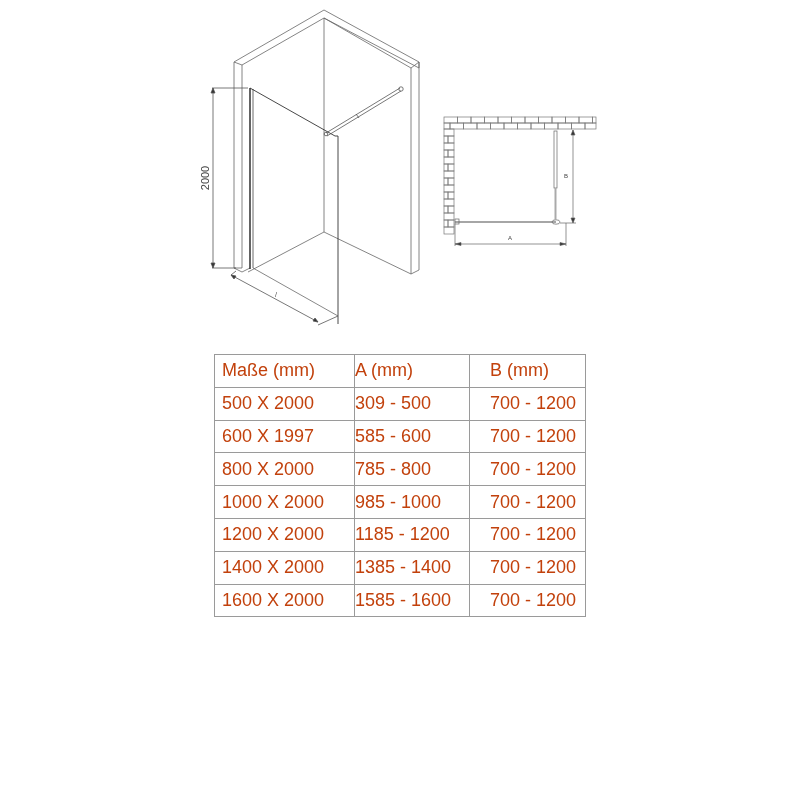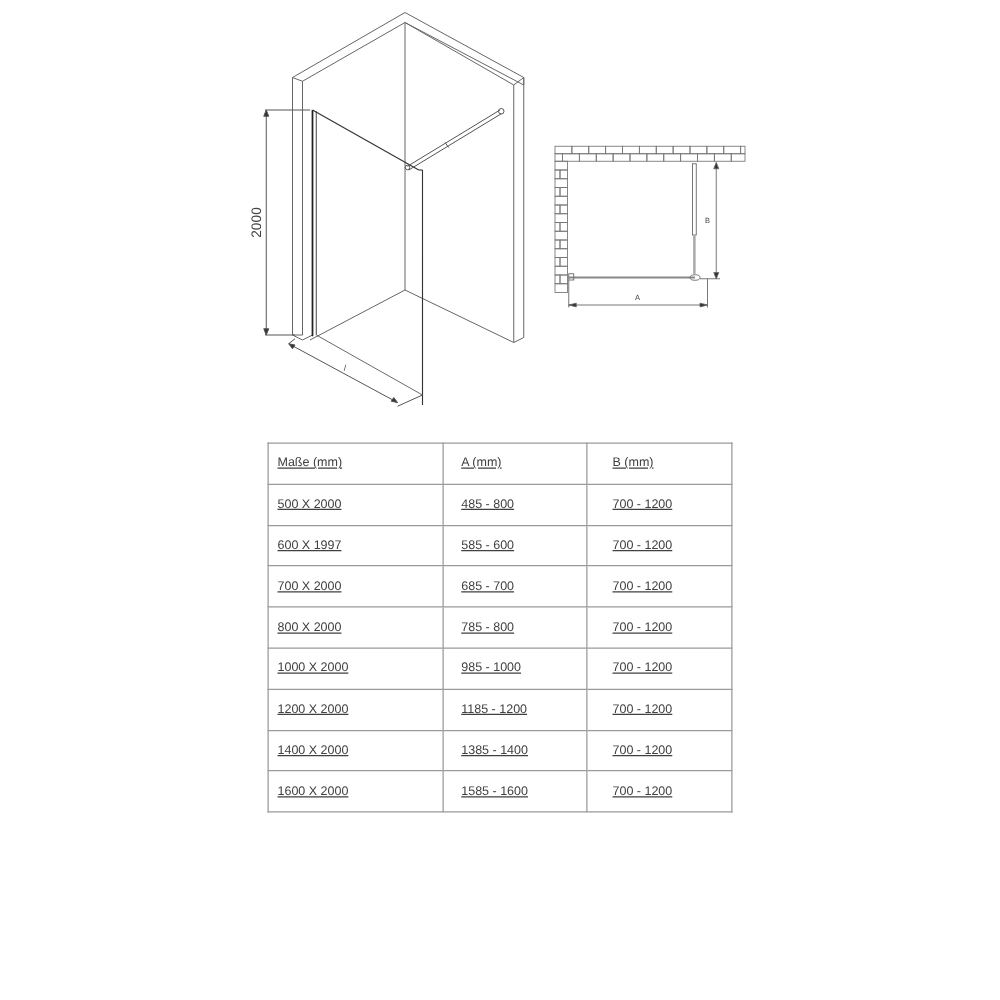--- a/index.html
+++ b/index.html
@@ -3,26 +3,26 @@
 <meta charset="utf-8">
 <style>
   html, body { margin:0; padding:0; background:#ffffff; }
   body { width:800px; height:800px; position:relative; overflow:hidden;
          font-family:"Liberation Sans", sans-serif; }
   #iso { position:absolute; left:0; top:0; width:800px; height:345px; }
   .dim-text { font-family:"Liberation Sans", sans-serif; fill:#444; }
   #spec-table { position:absolute; left:214px; top:354px; width:371px;
                 border-collapse:collapse; table-layout:fixed; }
   #spec-table td { border:1px solid #9a9a9a; height:31.8px; padding:0;
-                   font-size:10px; color:#404040; vertical-align:middle;text-decoration:underline; }
+                   font-size:18px; color:#c2410c; vertical-align:middle; }
   #spec-table col.c1 { width:140px; }
   #spec-table col.c2 { width:115px; }
   #spec-table col.c3 { width:116px; }
   #spec-table td.c1 { padding-left:7px; }
-  #spec-table td.c2 { padding-left:14px; }
+  #spec-table td.c2 { }
   #spec-table td.c3 { padding-left:20px;margin-top:21px; }
 </style>
 </head>
 <body>
 
 <svg id="iso" viewBox="0 0 800 345">
 
   <g fill="none" stroke="#666" stroke-width="0.8">
 
     <path d="M234,62 L324,10 L419,62 L419,68 L324,18 L242,65 L242,268 L234,268 Z"></path>
@@ -162,34 +162,29 @@
       <col class="c3">
     </colgroup>
   <tbody id="tbody">
     <tr>
       <td class="c1">Maße (mm)</td>
       <td class="c2">A (mm)</td>
       <td class="c3">B (mm)</td>
     </tr>
   <tr>
         <td class="c1">500 X 2000</td>
-        <td class="c2">485 - 800</td>
+        <td class="c2">309 - 500</td>
         <td class="c3">700 - 1200</td>
       </tr>
       <tr>
         <td class="c1">600 X 1997</td>
         <td class="c2">585 - 600</td>
         <td class="c3">700 - 1200</td>
       </tr>
       <tr>
-        <td class="c1">700 X 2000</td>
-        <td class="c2">685 - 700</td>
-        <td class="c3">700 - 1200</td>
-      </tr>
-      <tr>
         <td class="c1">800 X 2000</td>
         <td class="c2">785 - 800</td>
         <td class="c3">700 - 1200</td>
       </tr>
       <tr>
         <td class="c1">1000 X 2000</td>
         <td class="c2">985 - 1000</td>
         <td class="c3">700 - 1200</td>
       </tr>
       <tr>

